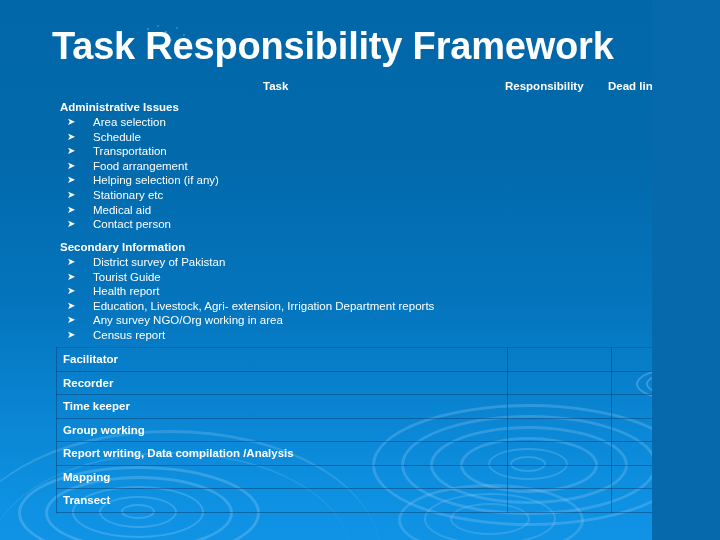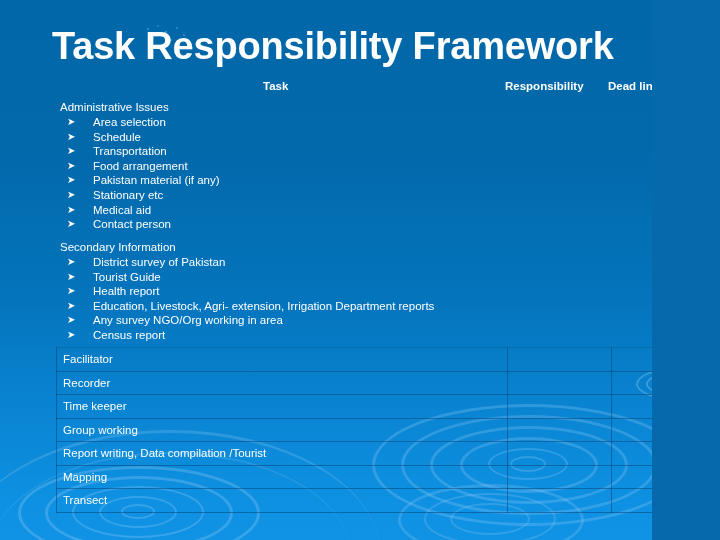--- a/index.html
+++ b/index.html
@@ -120,21 +120,21 @@
   #head-resp { left: 505px; top: 80px; }
   #head-dead { left: 608px; top: 80px; }
 
   
   .group { position: absolute; left: 60px; width: 600px; }
   #group-admin { top: 101px; }
   #group-secondary { top: 241px; }
 
   .group-title {
     font-size: 11.5px;
-    font-weight: normal;
+    font-weight: bold;
     color: #ffffff;
     margin: 0 0 2px 0;
     white-space: nowrap;
   }
   ul.bullets {
     list-style: none;
     margin: 0;
     padding: 0;
   }
   ul.bullets li {
@@ -161,21 +161,21 @@
     left: 56px;
     top: 347px;
     width: 622px;
     border-collapse: collapse;
     table-layout: fixed;
   }
   #task-table td {
     height: 22.5px;
     padding: 0 0 0 6px;
     font-size: 11.5px;
-    font-weight: normal;
+    font-weight: bold;
     color: #ffffff;
     border-bottom: 1px solid rgba(10,70,120,0.55);
     border-right: 1px solid rgba(10,70,120,0.55);
     white-space: nowrap;
     vertical-align: middle;
     overflow: hidden;
   }
   #task-table td.c-task { width: 444px; border-left: 1px solid rgba(10,70,120,0.55); }
   #task-table td.c-resp { width: 97px; }
   #task-table td.c-dead { width: 81px; }
@@ -232,21 +232,21 @@
   <div class="colhead" id="head-resp">Responsibility</div>
   <div class="colhead" id="head-dead">Dead line</div>
 
   <div class="group" id="group-admin">
     <div class="group-title">Administrative Issues</div>
     <ul class="bullets">
       <li><span class="bul">➤</span><span>Area selection</span></li>
       <li><span class="bul">➤</span><span>Schedule</span></li>
       <li><span class="bul">➤</span><span>Transportation</span></li>
       <li><span class="bul">➤</span><span>Food arrangement</span></li>
-      <li><span class="bul">➤</span><span>Pakistan material (if any)</span></li>
+      <li><span class="bul">➤</span><span>Helping selection (if any)</span></li>
       <li><span class="bul">➤</span><span>Stationary etc</span></li>
       <li><span class="bul">➤</span><span>Medical aid</span></li>
       <li><span class="bul">➤</span><span>Contact person</span></li>
     </ul>
   </div>
 
   <div class="group" id="group-secondary">
     <div class="group-title">Secondary Information</div>
     <ul class="bullets">
       <li><span class="bul">➤</span><span>District survey of Pakistan</span></li>
@@ -274,21 +274,21 @@
         <td class="c-task">Time keeper</td>
         <td class="c-resp"></td>
         <td class="c-dead"></td>
       </tr>
       <tr>
         <td class="c-task">Group working</td>
         <td class="c-resp"></td>
         <td class="c-dead"></td>
       </tr>
       <tr>
-        <td class="c-task">Report writing,  Data compilation /Tourist</td>
+        <td class="c-task">Report writing,  Data compilation /Analysis</td>
         <td class="c-resp"></td>
         <td class="c-dead"></td>
       </tr>
       <tr>
         <td class="c-task">Mapping</td>
         <td class="c-resp"></td>
         <td class="c-dead"></td>
       </tr>
       <tr>
         <td class="c-task">Transect</td>

